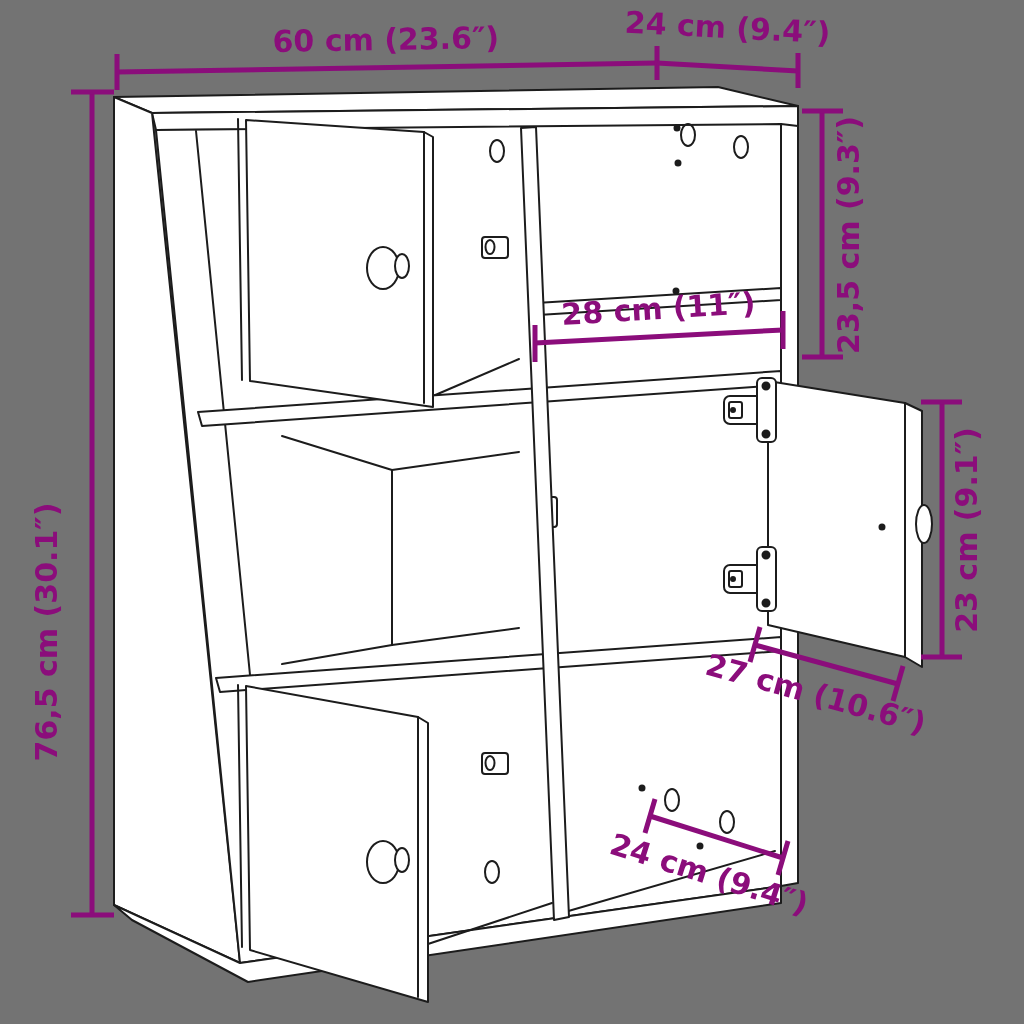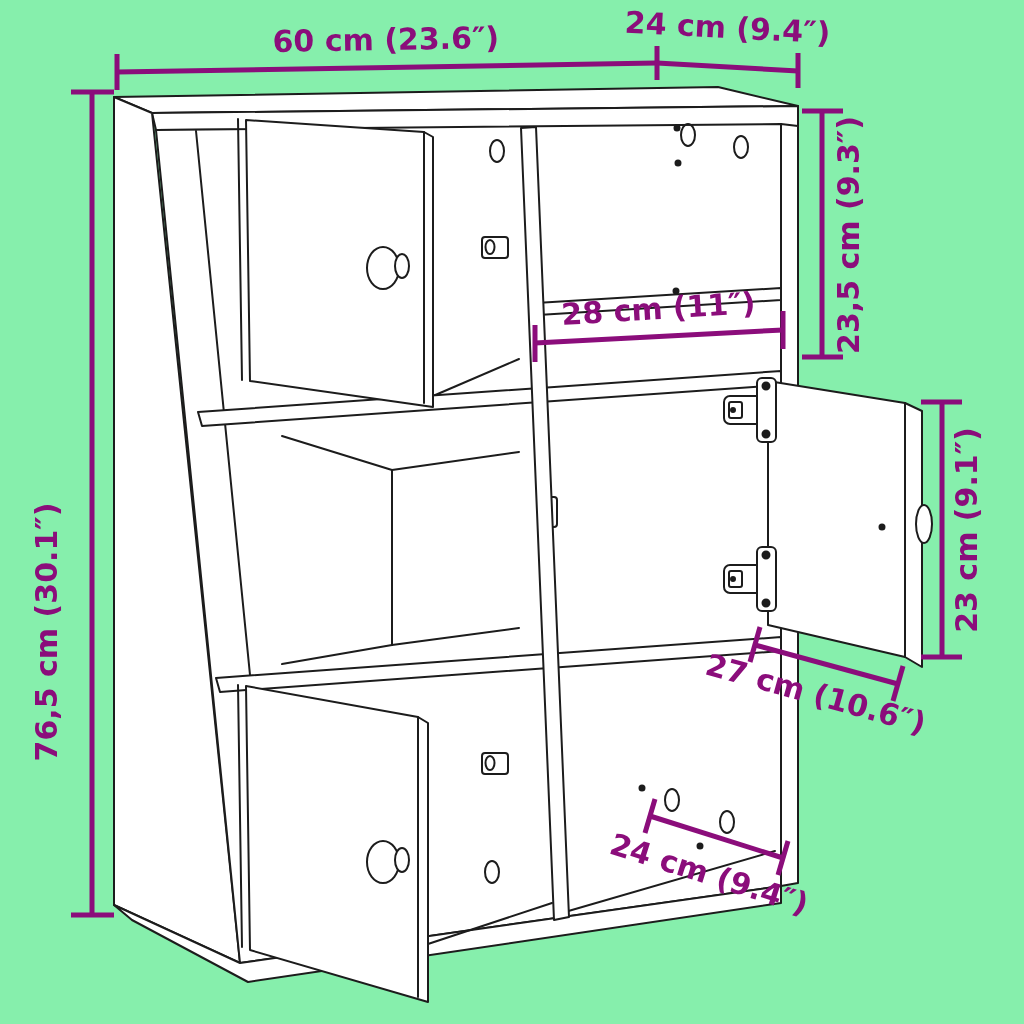--- a/index.html
+++ b/index.html
@@ -1,17 +1,17 @@
 <!DOCTYPE html>
 <html><head>
 <meta charset="utf-8">
 <style>
   html,body{margin:0;padding:0;background:#ffffff;}
   .stage{
-    width:1024px;height:1024px;position:relative;background:#86efac;
+    width:1024px;height:1024px;position:relative;background:#737373;
     font-family:"DejaVu Sans","Liberation Sans",sans-serif;
     overflow:hidden;
   }
   svg{display:block;}
   text{
     font-family:"DejaVu Sans","Liberation Sans",sans-serif;
     font-weight:bold;
     font-size:30px;
     text-anchor:middle;
   }

